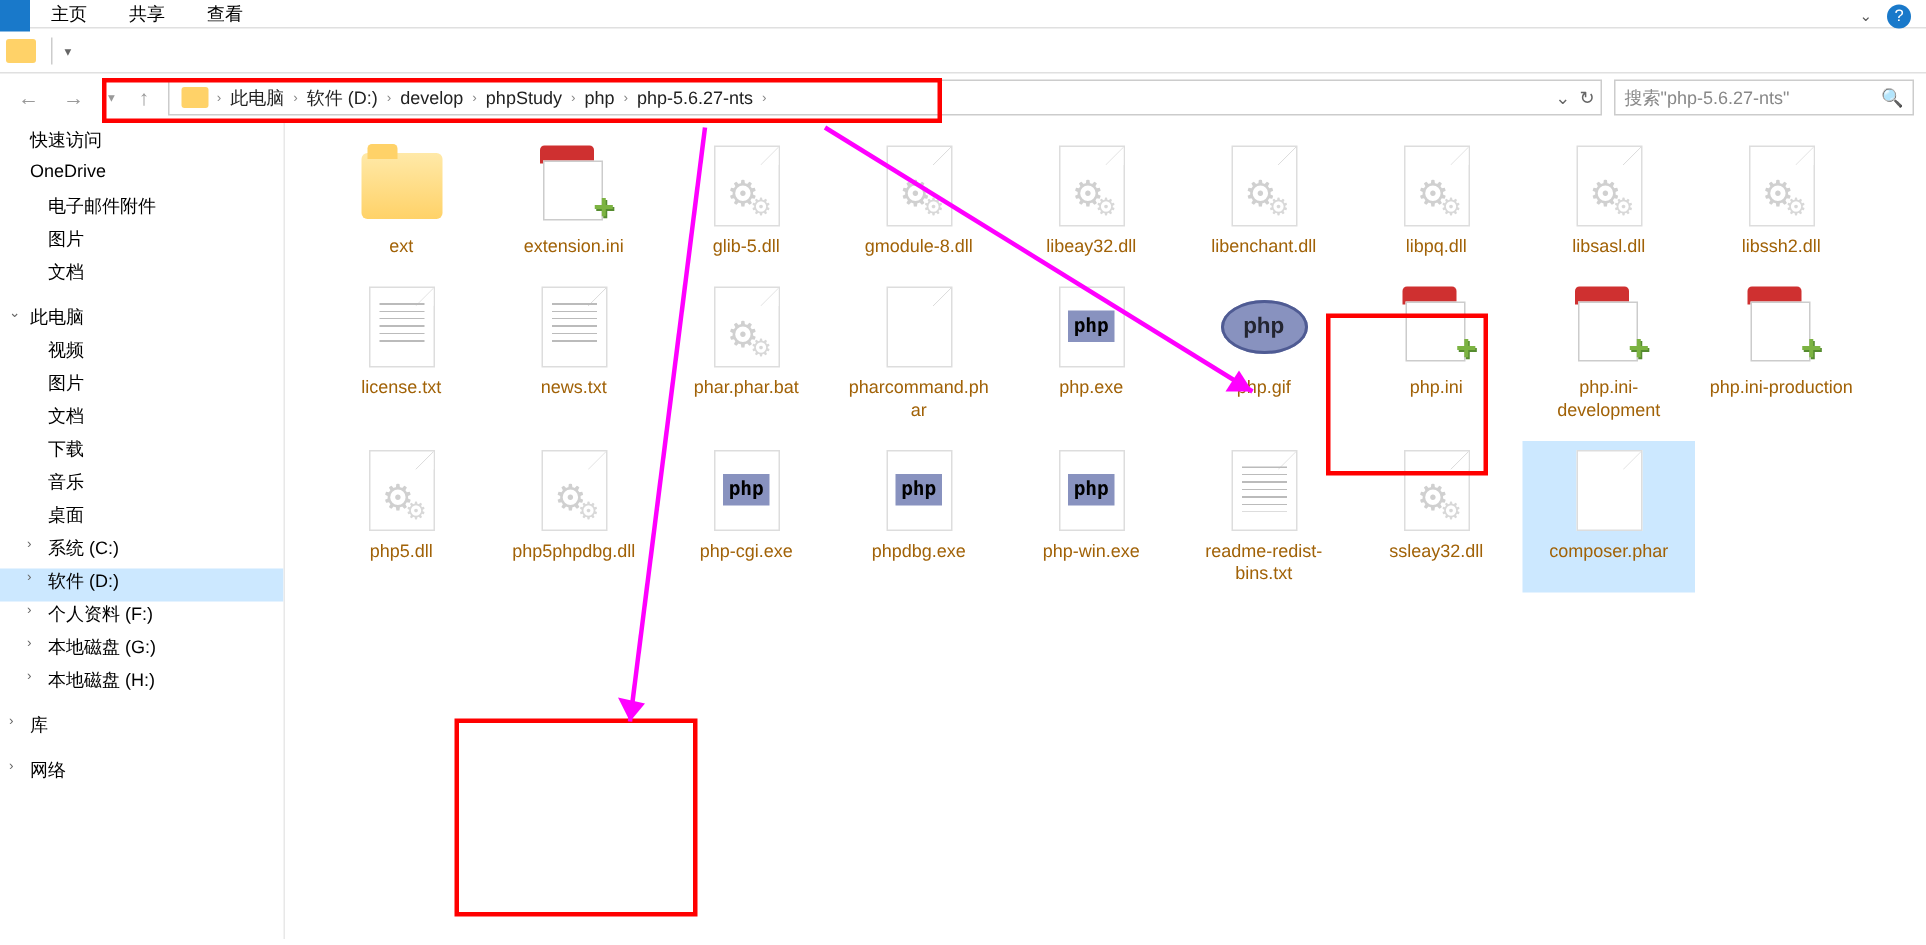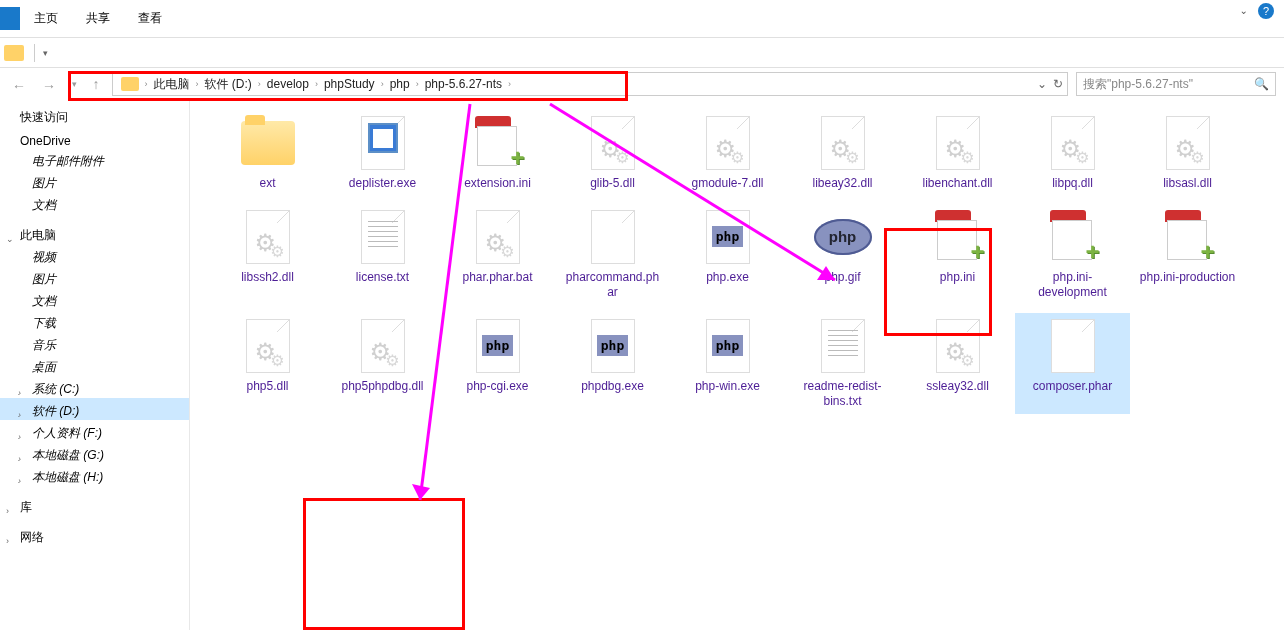--- a/index.html
+++ b/index.html
@@ -1,18 +1,18 @@
 <!DOCTYPE html>
 <html><head>
 <meta charset="utf-8">
 <style>
 * { margin: 0; padding: 0; box-sizing: border-box; font-family: "Microsoft YaHei", sans-serif; font-size: 12px; }
 body { background: #fff; width: 1284px; height: 630px; position: relative; overflow: hidden; }
 
-.ribbon { height: 38px; background: #fff; display: flex; align-items: center; border-bottom: 1px solid #e0e0e0; position: relative; }
+.ribbon { height: 19px; background: #fff; display: flex; align-items: center; border-bottom: 1px solid #e0e0e0; position: relative; }
 .ribbon-corner { width: 20px; height: 23px; background: #1979ca; }
 .ribbon-tab { padding: 0 14px; height: 23px; display: flex; align-items: center; cursor: default; }
 .ribbon-help { position: absolute; right: 10px; top: 3px; width: 16px; height: 16px; border-radius: 50%; background: #1979ca; color: #fff; text-align: center; line-height: 16px; font-size: 11px; }
 .ribbon-bar { position: absolute; right: 38px; top: 0; width: 1226px; height: 11px; background: #1979ca; }
 .ribbon-chevron { position: absolute; right: 36px; top: 5px; color: #555; font-size: 10px; }
 
 .qat { height: 30px; background: #fff; display: flex; align-items: center; padding-left: 4px; border-bottom: 1px solid #e0e0e0; }
 .folder-mini { width: 20px; height: 16px; background: #ffd268; border-radius: 2px; margin-right: 6px; }
 .qat-sep { width: 1px; height: 18px; background: #ccc; margin: 0 4px; }
 
@@ -20,32 +20,32 @@
 .nav-arrow { color: #999; font-size: 14px; padding: 0 4px; }
 .breadcrumb-box { flex: 1; height: 24px; border: 1px solid #ccc; display: flex; align-items: center; padding: 0 4px; position: relative; }
 .bc-folder { width: 18px; height: 14px; background: #ffd268; border-radius: 2px; margin: 0 4px; }
 .bc-seg { padding: 0 4px; color: #222; }
 .bc-chev { color: #888; padding: 0 2px; font-size: 9px; }
 .bc-drop { position: absolute; right: 4px; display: flex; gap: 6px; color: #666; }
 .search-box { width: 200px; height: 24px; border: 1px solid #ccc; display: flex; align-items: center; padding: 0 6px; color: #888; justify-content: space-between; }
 
 .main { display: flex; height: calc(630px - 85px); }
 .sidebar { width: 190px; border-right: 1px solid #e8e8e8; padding: 4px 0; overflow: hidden; }
-.sb-item { height: 22px; display: flex; align-items: flex-end; padding-left: 6px; gap: 4px; }
-.sb-item.l1 { padding-left: 18px; font-style: italic; }
+.sb-item { height: 22px; display: flex; align-items: flex-start; padding-left: 6px; gap: 4px; }
+.sb-item.l1 { padding-left: 18px; }
 .sb-item.sel { background: #cce8ff; }
 .sb-exp { width: 10px; color: #666; font-size: 9px; }
 .sb-noexp { width: 10px; }
 
 .content { flex: 1; padding: 10px 20px; position: relative; }
 .grid { display: flex; flex-wrap: wrap; align-content: flex-start; }
 .file { width: 115px; margin: 0 0 8px 0; display: flex; flex-direction: column; align-items: center; text-align: center; padding: 4px; }
 .file.sel { background: #cce8ff; }
 .ico { width: 58px; height: 58px; display: flex; align-items: center; justify-content: center; margin-bottom: 4px; }
-.fname { color: #4c1d95; line-height: 1.3; max-width: 100px; word-wrap: break-word; min-height: 15px; }
+.fname { color: #a16207; line-height: 1.3; max-width: 100px; word-wrap: break-word; min-height: 15px; }
 
 .ico-folder { width: 54px; height: 44px; background: linear-gradient(#ffe9a8, #ffd268); border-radius: 4px; position: relative; }
 .ico-folder::before { content: ''; position: absolute; top: -6px; left: 4px; width: 20px; height: 10px; background: #ffd268; border-radius: 3px 3px 0 0; }
 .ico-page { width: 44px; height: 54px; background: #fff; border: 1px solid #ddd; position: relative; }
 .ico-page::before { content: ''; position: absolute; top: 0; right: 0; width: 12px; height: 12px; background: linear-gradient(135deg, transparent 48%, #ddd 50%, #fff 53%); }
 .gear { position: absolute; bottom: 6px; left: 8px; color: #d0d0d0; font-size: 24px; }
 .gear2 { position: absolute; bottom: 2px; right: 4px; color: #d8d8d8; font-size: 16px; }
 .ico-txt-lines::after { content: ''; position: absolute; top: 10px; left: 6px; right: 6px; height: 30px; background: repeating-linear-gradient(#bbb 0 1px, transparent 1px 5px); }
 .ico-exe-win { position: absolute; top: 6px; left: 6px; right: 6px; height: 30px; background: #3a7bd5; border: 2px solid #5c8fc7; }
 .ico-exe-win::after { content:''; position:absolute; top:4px; left:3px; right:3px; bottom:3px; background:#fff; }
@@ -199,28 +199,20 @@
   <div class="content">
     <div class="grid" id="grid">
         <div class="file">
           <div class="ico">
             <div class="ico-folder"></div>
           </div>
           <div class="fname">ext</div>
         </div>
         <div class="file">
           <div class="ico">
-            <div class="ico-page">
-              <div class="ico-exe-win"></div>
-            </div>
-          </div>
-          <div class="fname">deplister.exe</div>
-        </div>
-        <div class="file">
-          <div class="ico">
             <div class="ico-notepad">
               <div class="np-red"></div>
               <div class="np-page"></div>
               <span class="np-plus">+</span>
             </div>
           </div>
           <div class="fname">extension.ini</div>
         </div>
         <div class="file">
           <div class="ico">
@@ -231,21 +223,21 @@
           </div>
           <div class="fname">glib-5.dll</div>
         </div>
         <div class="file">
           <div class="ico">
             <div class="ico-page">
               <span class="gear">⚙</span>
               <span class="gear2">⚙</span>
             </div>
           </div>
-          <div class="fname">gmodule-7.dll</div>
+          <div class="fname">gmodule-8.dll</div>
         </div>
         <div class="file">
           <div class="ico">
             <div class="ico-page">
               <span class="gear">⚙</span>
               <span class="gear2">⚙</span>
             </div>
           </div>
           <div class="fname">libeay32.dll</div>
         </div>
@@ -283,20 +275,26 @@
               <span class="gear2">⚙</span>
             </div>
           </div>
           <div class="fname">libssh2.dll</div>
         </div>
         <div class="file">
           <div class="ico">
             <div class="ico-page ico-txt-lines"></div>
           </div>
           <div class="fname">license.txt</div>
+        </div>
+        <div class="file">
+          <div class="ico">
+            <div class="ico-page ico-txt-lines"></div>
+          </div>
+          <div class="fname">news.txt</div>
         </div>
         <div class="file">
           <div class="ico">
             <div class="ico-page">
               <span class="gear">⚙</span>
               <span class="gear2">⚙</span>
             </div>
           </div>
           <div class="fname">phar.phar.bat</div>
         </div>

